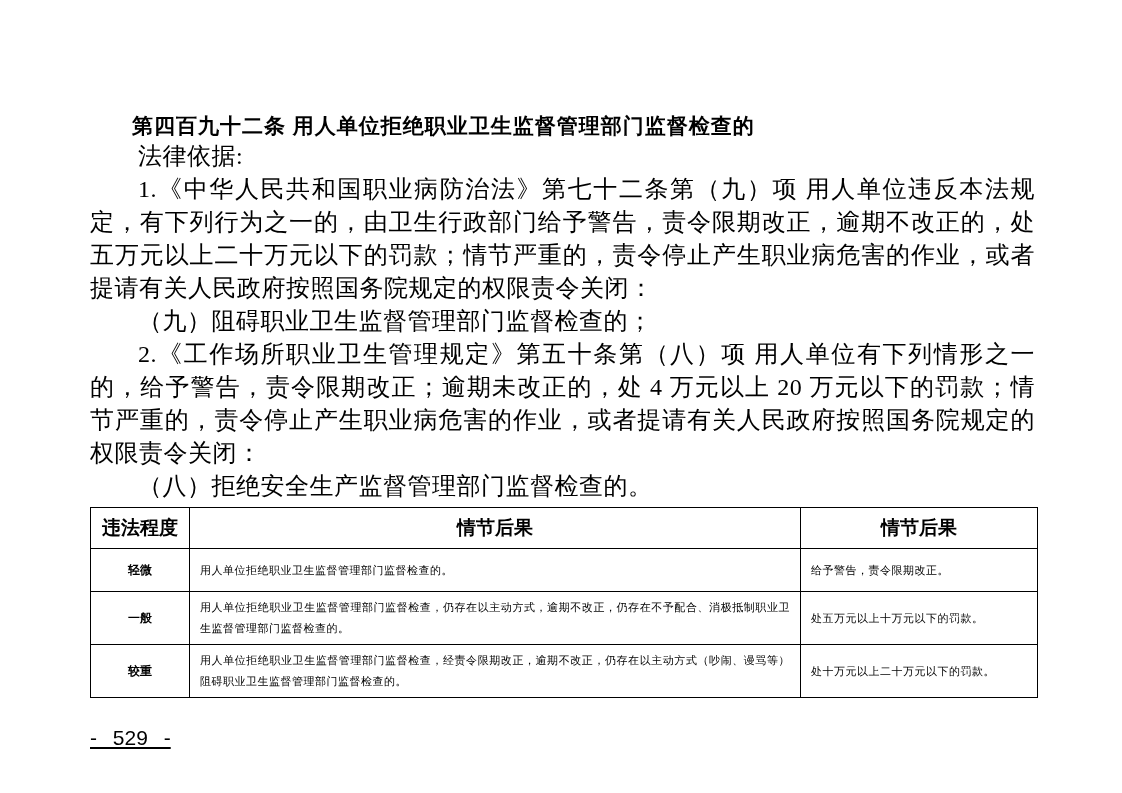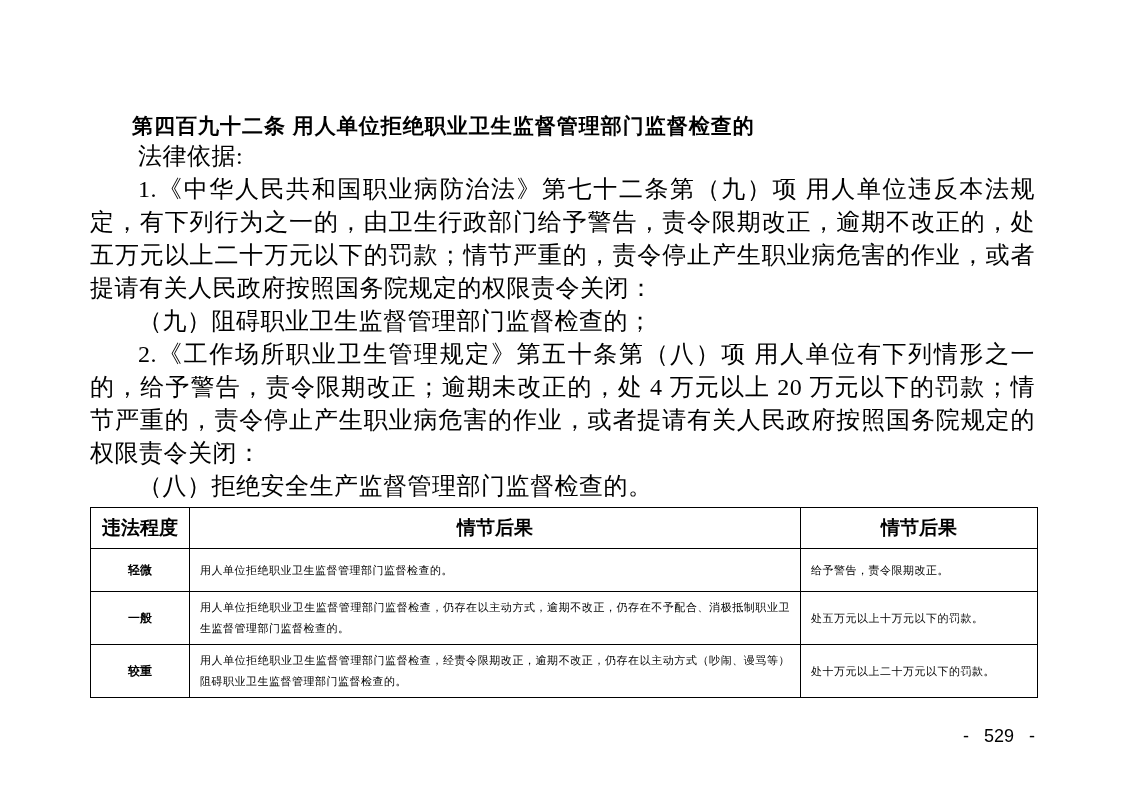--- a/index.html
+++ b/index.html
@@ -71,24 +71,25 @@
   td.circ-cell, td.range-cell {
     font-size: 11px;
     line-height: 21px;
     padding: 5px 10px;
     text-align: justify;
     letter-spacing: 0.5px;
   }
   tr.row-light td.circ-cell, tr.row-light td.range-cell { height: 43px; }
   .page-number {
     margin-top: 28px;
-    text-align: right;
+    text-align: left;
     font-family: "Liberation Sans", "DejaVu Sans", sans-serif;
-    font-size: 18px;
+    font-size: 21px;
     word-spacing: 10px;
+    text-decoration: underline;
   }
 </style>
 </head>
 <body>
 
 <div class="page">
 
   <h1 class="article-title">第四百九十二条 用人单位拒绝职业卫生监督管理部门监督检查的</h1>
 
   <div class="body-text">

